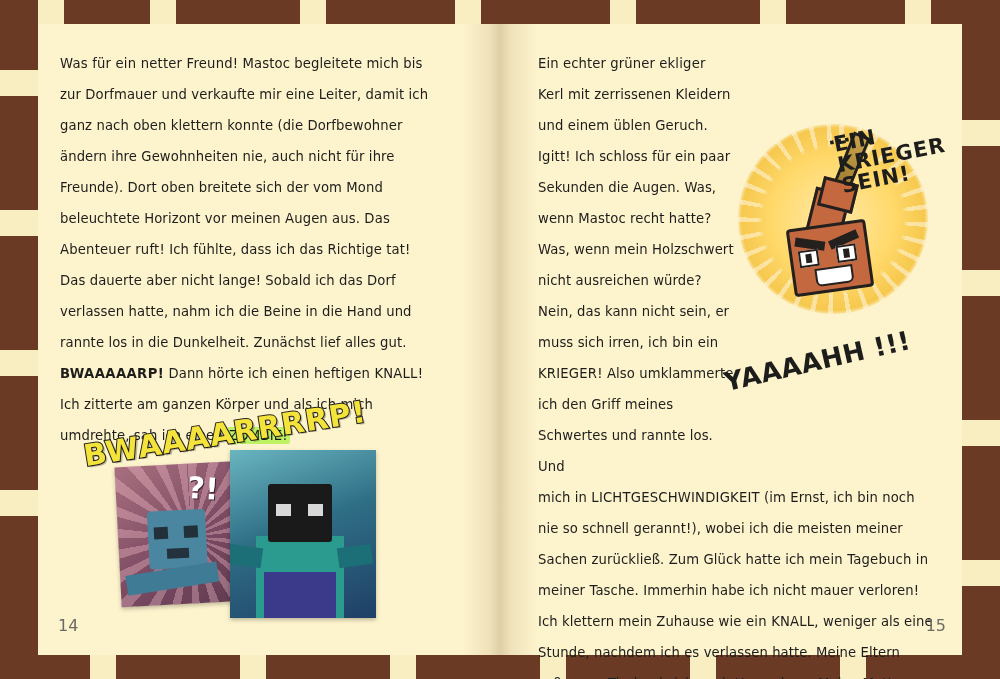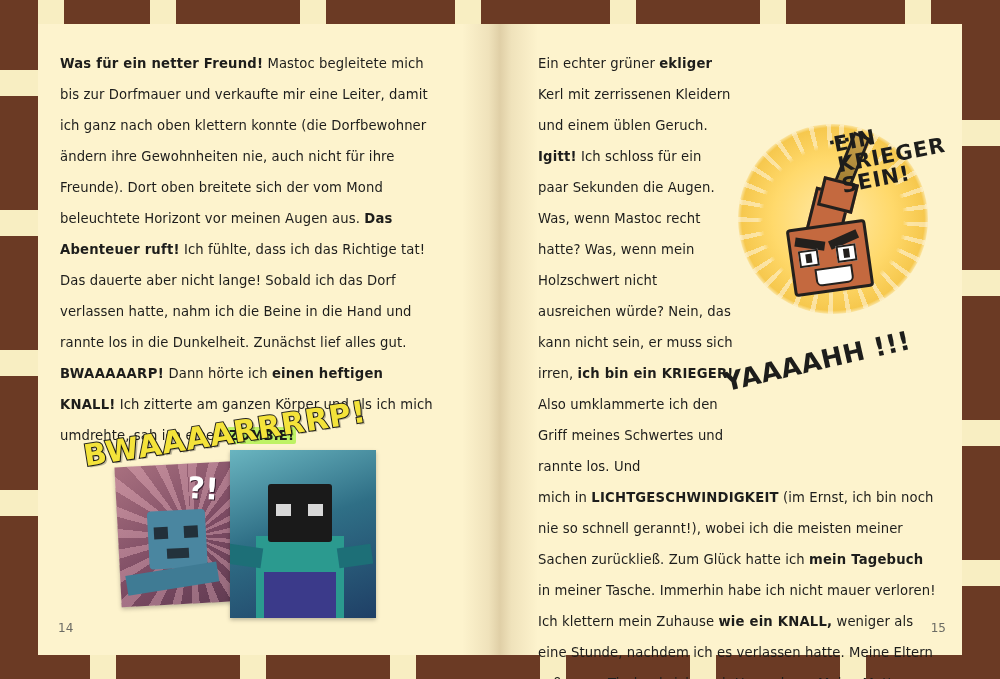--- a/index.html
+++ b/index.html
@@ -74,41 +74,41 @@
   .col-right { left: 538px; top: 48px; width: 400px; }
 
   .col p {
     margin: 0 0 0 0;
     letter-spacing: 0.1px;
   }
   .col p + p { margin-top: 0px; }
 
   .hl {
     font-family: "DejaVu Sans", sans-serif;
-    font-weight: bold;
+    font-weight: normal;
     letter-spacing: 0.2px;
     text-align: right;
   }
   .hl-y {
     background: #bef264;
     padding: 1px 2px;
     border-radius: 2px;
     margin-top: 37px;
   }
   .caps { font-weight: bold; letter-spacing: 0.4px; }
 
   
   .wrap-narrow { width: 196px; }
   .wrap-full { width: 400px; }
 
   
   .pagenum {
     position: absolute;
     bottom: 44px;
-    font-size: 12px;
+    font-size: 16px;
     color: #6b6b64;
     font-family: "DejaVu Sans", sans-serif;
   }
   .pagenum-l { left: 58px; }
   .pagenum-r { right: 54px; }
 
   
   .illus-left {
     position: absolute;
     left: 118px;

